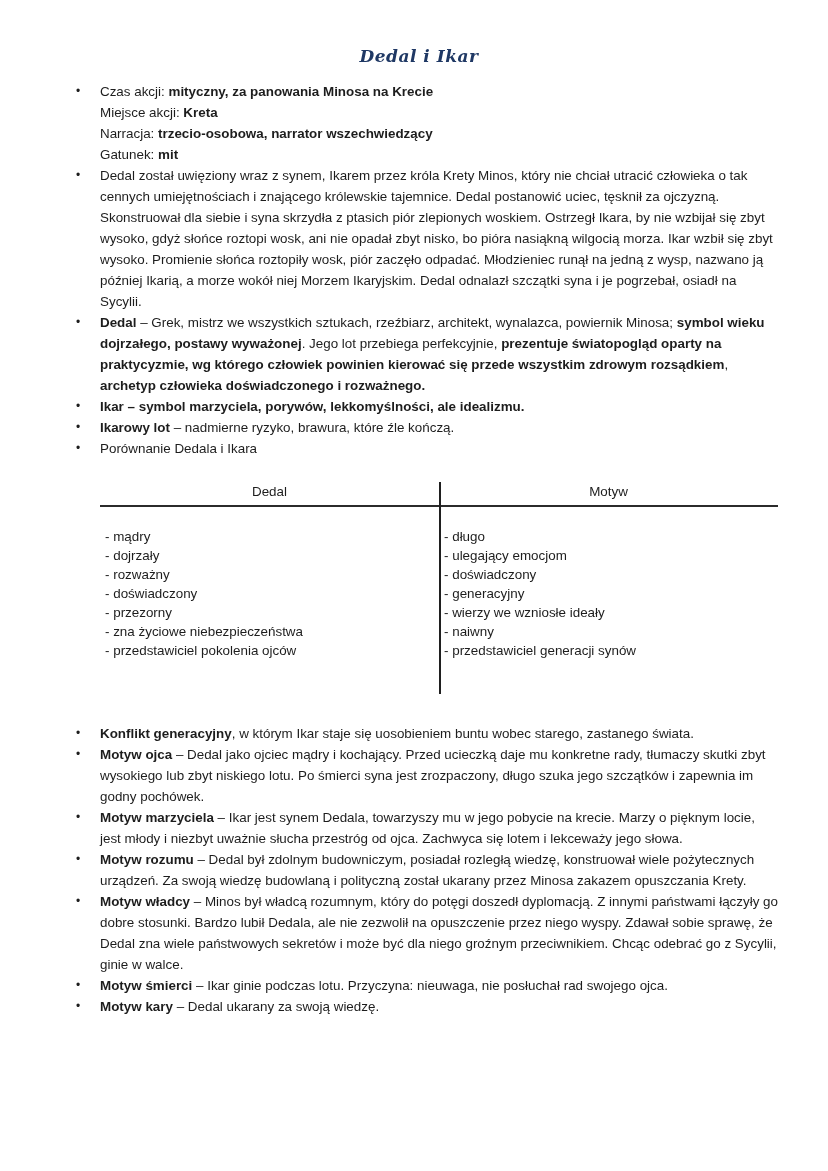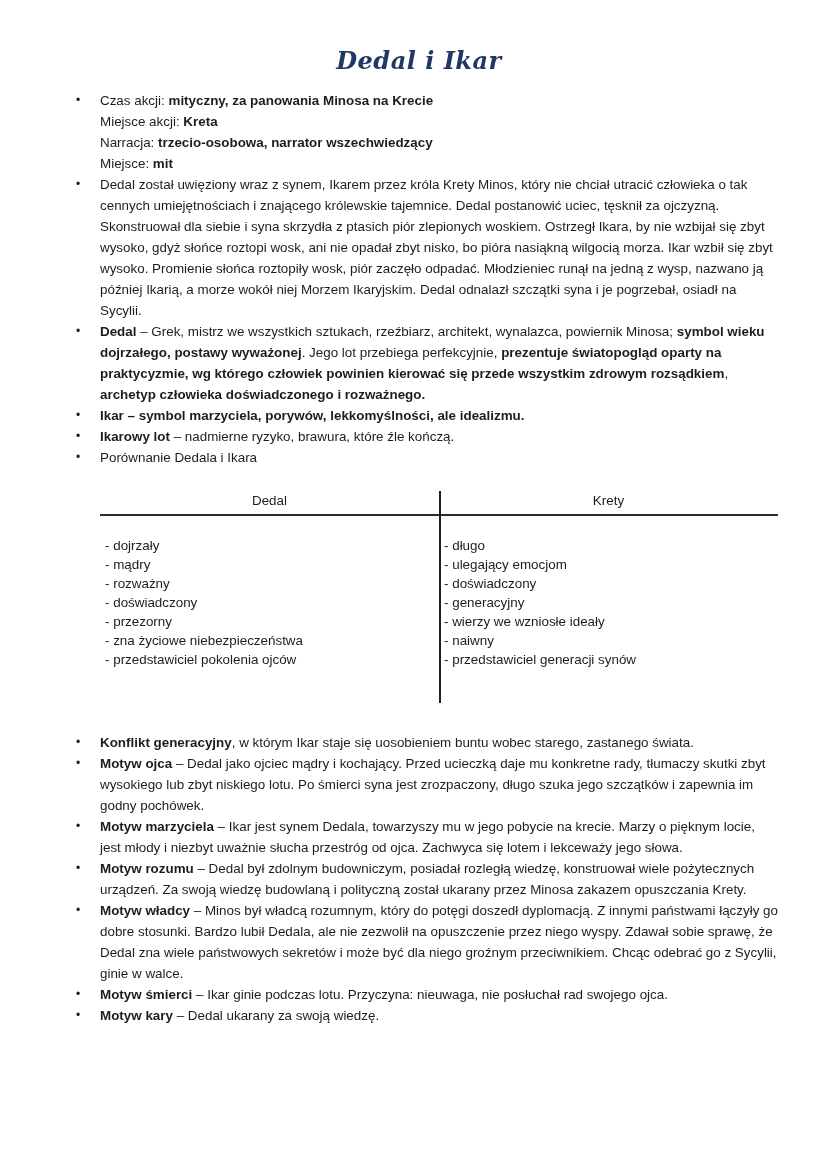--- a/index.html
+++ b/index.html
@@ -11,21 +11,21 @@
     color: #1d1d1d;
     -webkit-font-smoothing: antialiased;
   }
   .page { padding: 46px 50px 0 60px; }
 
   .doc-title {
     text-align: center;
     font-family: "DejaVu Serif", serif;
     font-style: italic;
     font-weight: bold;
-    font-size: 24px;
+    font-size: 17px;
     letter-spacing: 0.5px;
     color: var(--title-color, #1f3864);
     margin-bottom: 15px;
   }
 
   .bullet-list { font-size: 13.4px; line-height: 21px; }
   .bullet-row { display: flex; }
   .bullet-marker { flex: 0 0 40px; padding-left: 16px; font-size: 12px; line-height: 21px; }
   .bullet-body { flex: 1; max-width: 678px; }
   .bold { font-weight: bold; }
@@ -60,21 +60,21 @@
 
   <h1 class="doc-title">Dedal i Ikar</h1>
 
   <div class="bullet-list">
       <div class="bullet-row">
         <span class="bullet-marker">•</span>
         <div class="bullet-body">
           <div><span>Czas akcji: </span><span class="bold">mityczny, za panowania Minosa na Krecie</span></div>
           <div><span>Miejsce akcji: </span><span class="bold">Kreta</span></div>
           <div><span>Narracja: </span><span class="bold">trzecio-osobowa, narrator wszechwiedzący</span></div>
-          <div><span>Miejsce: </span><span class="bold">mit</span></div>
+          <div><span>Gatunek: </span><span class="bold">mit</span></div>
         </div>
       </div>
       <div class="bullet-row">
         <span class="bullet-marker">•</span>
         <div class="bullet-body">
           <div><span>Dedal został uwięziony wraz z synem, Ikarem przez króla Krety Minos, który nie chciał utracić człowieka o tak cennych umiejętnościach i znającego królewskie tajemnice. Dedal postanowić uciec, tęsknił za ojczyzną. Skonstruował dla siebie i syna skrzydła z ptasich piór zlepionych woskiem. Ostrzegł Ikara, by nie wzbijał się zbyt wysoko, gdyż słońce roztopi wosk, ani nie opadał zbyt nisko, bo pióra nasiąkną wilgocią morza. Ikar wzbił się zbyt wysoko. Promienie słońca roztopiły wosk, piór zaczęło odpadać. Młodzieniec runął na jedną z wysp, nazwano ją później Ikarią, a morze wokół niej Morzem Ikaryjskim. Dedal odnalazł szczątki syna i je pogrzebał, osiadł na Sycylii.</span></div>
         </div>
       </div>
       <div class="bullet-row">
         <span class="bullet-marker">•</span>
@@ -102,31 +102,31 @@
       </div>
     </div>
 
   <div class="cmp-table">
     <div class="cmp-hline"></div>
     <div class="cmp-vline"></div>
     <div class="cmp-cols">
       <div class="cmp-col">
         <div class="cmp-head">Dedal</div>
         <div class="cmp-items">
+            <div class="cmp-item">- mądry</div>
             <div class="cmp-item">- dojrzały</div>
-            <div class="cmp-item">- mądry</div>
             <div class="cmp-item">- rozważny</div>
             <div class="cmp-item">- doświadczony</div>
             <div class="cmp-item">- przezorny</div>
             <div class="cmp-item">- zna życiowe niebezpieczeństwa</div>
             <div class="cmp-item">- przedstawiciel pokolenia ojców</div>
           </div>
       </div>
       <div class="cmp-col">
-        <div class="cmp-head">Krety</div>
+        <div class="cmp-head">Motyw</div>
         <div class="cmp-items">
             <div class="cmp-item">- długo</div>
             <div class="cmp-item">- ulegający emocjom</div>
             <div class="cmp-item">- doświadczony</div>
             <div class="cmp-item">- generacyjny</div>
             <div class="cmp-item">- wierzy we wzniosłe ideały</div>
             <div class="cmp-item">- naiwny</div>
             <div class="cmp-item">- przedstawiciel generacji synów</div>
           </div>
       </div>

